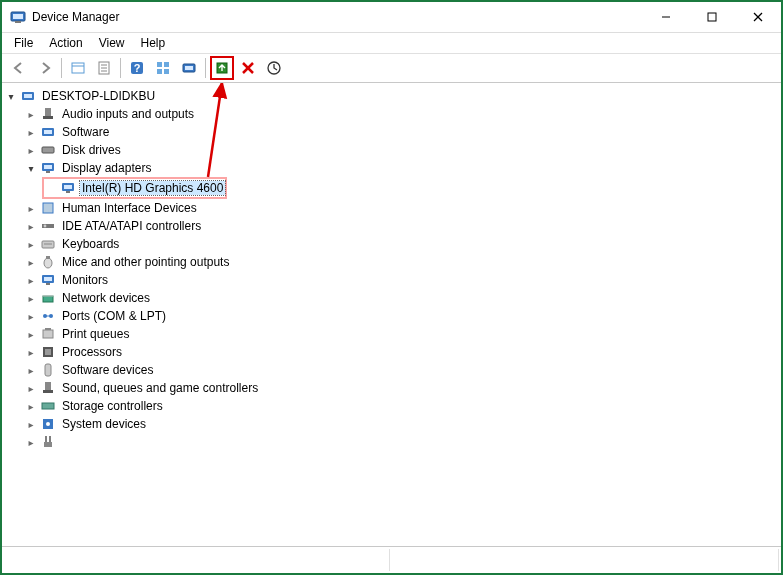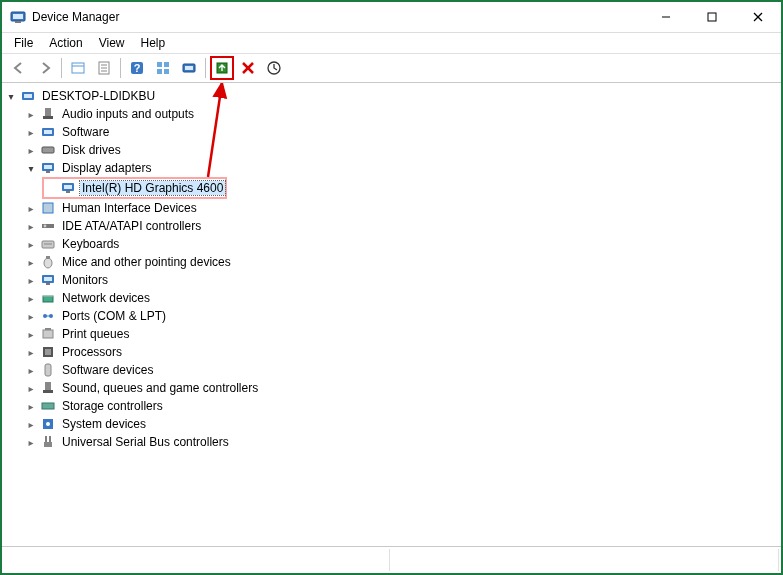--- a/index.html
+++ b/index.html
@@ -254,21 +254,21 @@
             </li>
             <li>
               <div class="row">
                 <span class="exp">▸</span>
                 <span class="dev-icon">
                   <svg width="16" height="16">
                     <ellipse cx="8" cy="9" rx="4" ry="5" fill="#ddd" stroke="#888"></ellipse>
                     <rect x="6" y="2" width="4" height="3" fill="#888"></rect>
                   </svg>
                 </span>
-                <span class="row-label">Mice and other pointing devices</span>
+                <span class="row-label">Mice and other pointing outputs</span>
               </div>
             </li>
             <li>
               <div class="row">
                 <span class="exp">▸</span>
                 <span class="dev-icon">
                   <svg width="16" height="16">
                     <rect x="2" y="3" width="12" height="8" rx="1" fill="#3a78c4"></rect>
                     <rect x="4" y="5" width="8" height="4" fill="#d6e9ff"></rect>
                     <rect x="6" y="11" width="4" height="2" fill="#777"></rect>
@@ -374,21 +374,20 @@
             </li>
             <li>
               <div class="row">
                 <span class="exp">▸</span>
                 <span class="dev-icon">
                   <svg width="16" height="16">
                     <path d="M6 2 L6 8 M10 2 L10 8" stroke="#555" stroke-width="1.5"></path>
                     <rect x="4" y="8" width="8" height="5" fill="#888"></rect>
                   </svg>
                 </span>
-                <span class="row-label">Universal Serial Bus controllers</span>
               </div>
             </li>
           </ul>
         </li>
       </ul>
 
     <svg class="arrow-annot" style="left:200px;top:-6px" width="30" height="110">
       <defs>
           <marker id="ah" markerWidth="8" markerHeight="8" refX="6" refY="3" orient="auto">
             <path d="M0,0 L7,3 L0,6 Z" fill="#d90000"></path>

